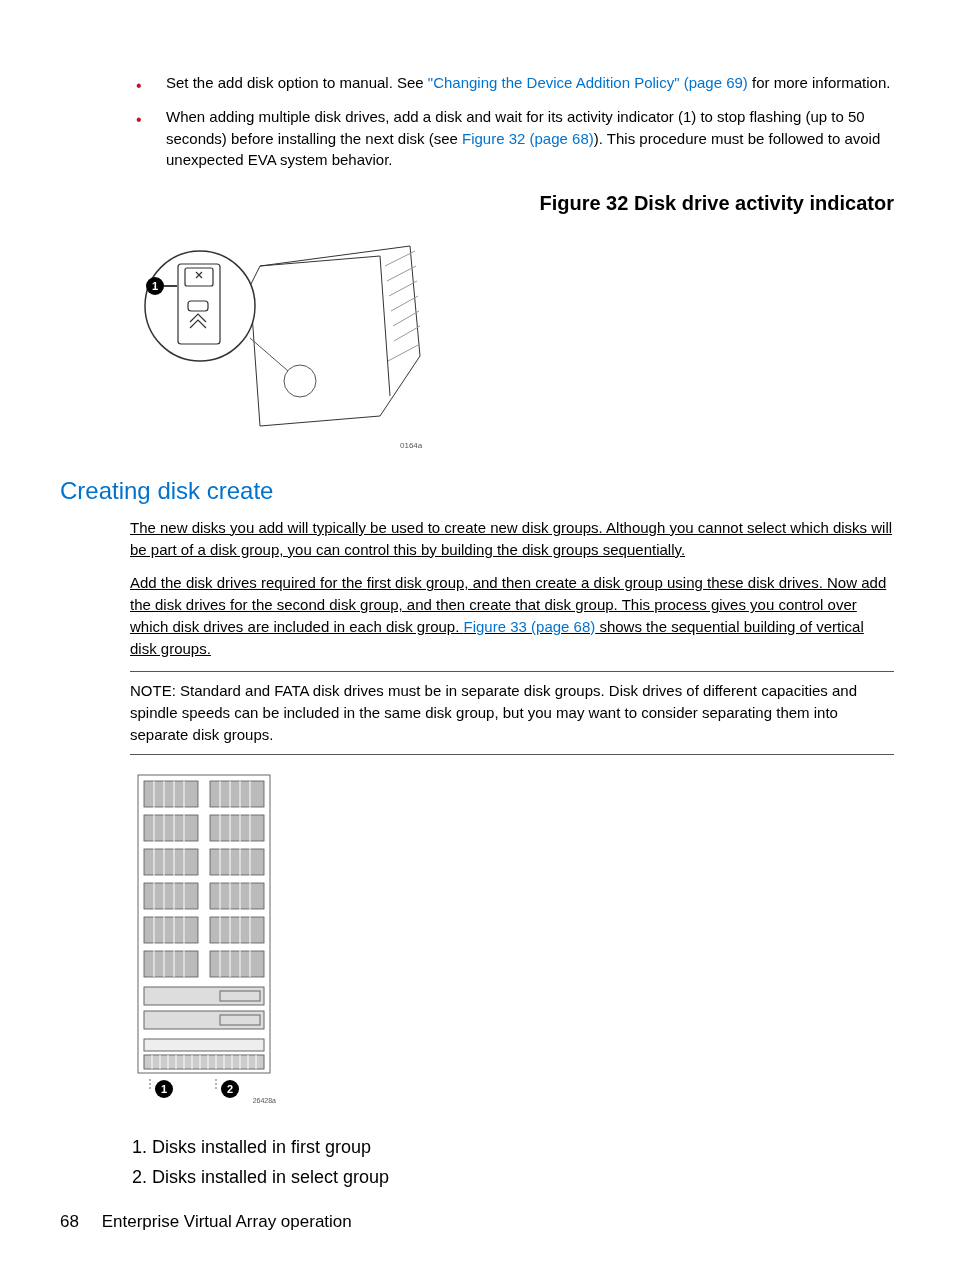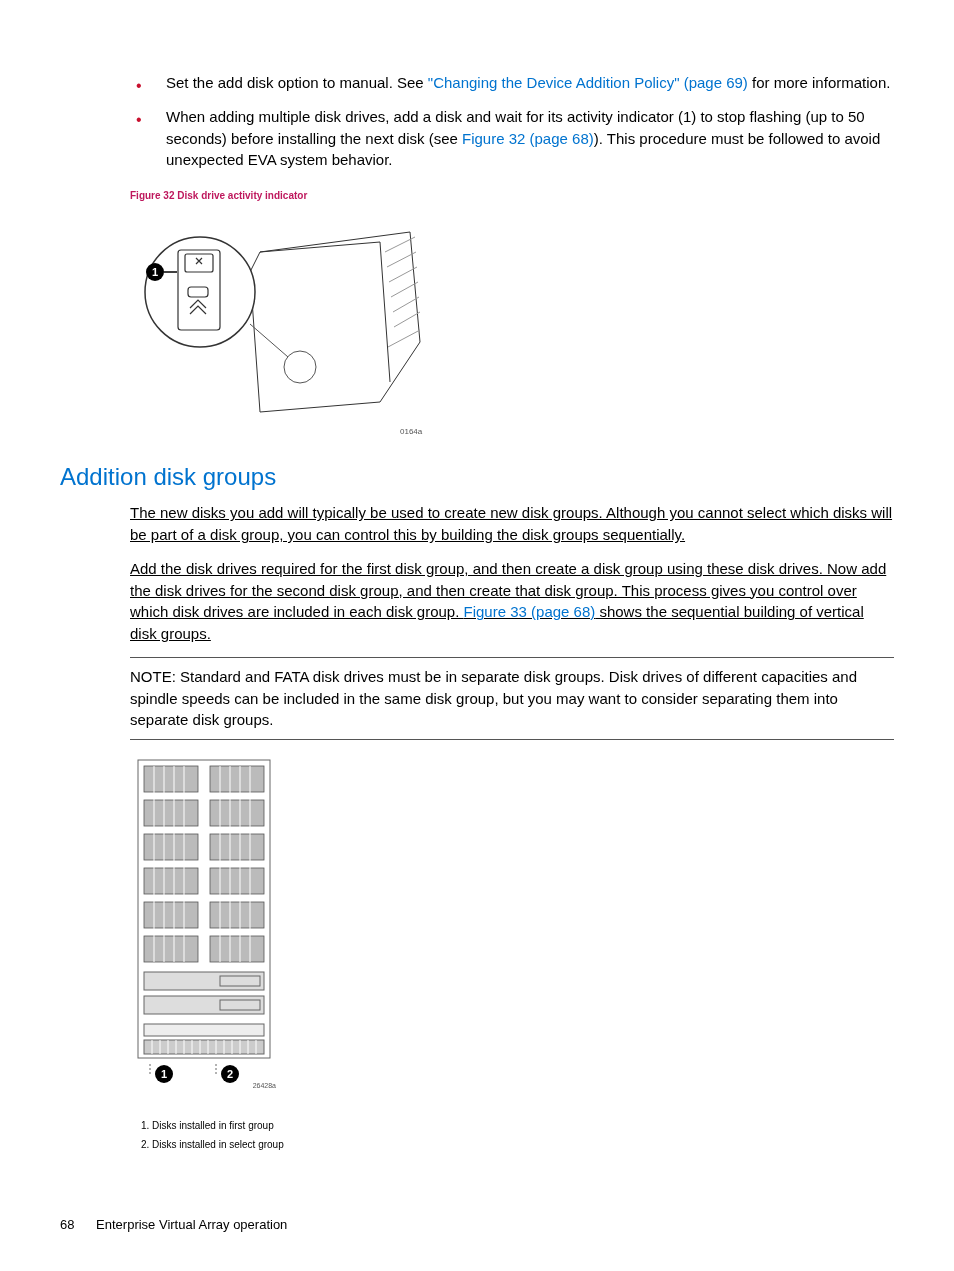--- a/index.html
+++ b/index.html
@@ -14,37 +14,37 @@
     padding: 60px 60px 30px 60px;
     position: relative;
   }
   .content { margin-left: 70px; }
   ul.bullets { list-style: none; padding-left: 0; margin-bottom: 18px; }
   ul.bullets > li { position: relative; padding-left: 36px; margin-bottom: 10px; margin-top: 12px; }
   ul.bullets > li::before {
     content: "•"; position: absolute; left: 6px; top: 2px; color: #c8102e; font-size: 16px;
   }
   a.link { color: #0073cf; text-decoration: none; }
-  .fig-caption { color: #be185d; font-weight: bold; font-size: 10px; margin: 18px 0 8px 0; }
+  .fig-caption { color: #000000; font-weight: bold; font-size: 20px; margin: 18px 0 8px 0; text-align: right; }
   .fig-image {
     width: 300px; height: 230px; background: #fff; margin-bottom: 18px;
     display:flex; align-items:center; justify-content:center; color:#777; font-size:11px;
     position:relative;
   }
   .fig32-svg { width:300px; height:230px; }
   .fig33-box { width:150px; height:335px; background:#fff; margin-bottom:8px; position:relative; }
   h2.section { color: #0073cf; font-weight: normal; font-size: 24px; margin: 8px 0 8px -70px; }
   p.body { margin-bottom: 12px; text-decoration: underline; }
   .note-sep-top { border-top: 1px solid #555; margin-top: 6px; padding-top: 8px; }
   .note-sep-bot { border-bottom: 1px solid #555; padding-bottom: 8px; margin-bottom: 16px; }
   .note-label { font-weight: normal; }
-  ol.fig-legend { list-style: decimal; margin-left: 22px; font-size: 10px; }
+  ol.fig-legend { list-style: decimal; margin-left: 22px; font-size: 18px; }
   ol.fig-legend li { margin-bottom: 4px; }
   .footer {
-    position: absolute; left: 60px; bottom: 36px; font-size: 13px; width: 834px;
+    position: absolute; left: 60px; bottom: 36px; font-size: 17px; width: 834px;
   }
   .footer .pnum { display:inline-block; margin-right: 18px; }
   .callout-circle { fill:#000; }
   .callout-text { fill:#fff; font-size:11px; font-weight:bold; text-anchor:middle; dominant-baseline:central; }
 </style>
 </head>
 <body>
 
 <div class="content">
   <ul class="bullets">
@@ -91,21 +91,21 @@
       </g>
 
       <circle cx="25" cy="60" r="9" class="callout-circle"></circle>
       <text x="25" y="60" class="callout-text">1</text>
       <line x1="34" y1="60" x2="47" y2="60" stroke="#000" stroke-width="1.5"></line>
 
       <text x="270" y="222" font-size="8" fill="#555">0164a</text>
     </svg>
   </div>
 
-  <h2 class="section">Addition disk groups</h2>
+  <h2 class="section">Creating disk create</h2>
 
   <p class="body">The new disks you add will typically be used to create new disk groups. Although you cannot select which disks will be part of a disk group, you can control this by building the disk groups sequentially.</p>
 
   <p class="body">
     <span>Add the disk drives required for the first disk group, and then create a disk group using these disk drives. Now add the disk drives for the second disk group, and then create that disk group. This process gives you control over which disk drives are included in each disk group. </span><a class="link">Figure 33 (page 68)</a><span> shows the sequential building of vertical disk groups.</span>
   </p>
 
   <div class="note-sep-top note-sep-bot">
     <span class="note-label">NOTE:</span><span>    Standard and FATA disk drives must be in separate disk groups. Disk drives of different capacities and spindle speeds can be included in the same disk group, but you may want to consider separating them into separate disk groups.</span>
   </div>

